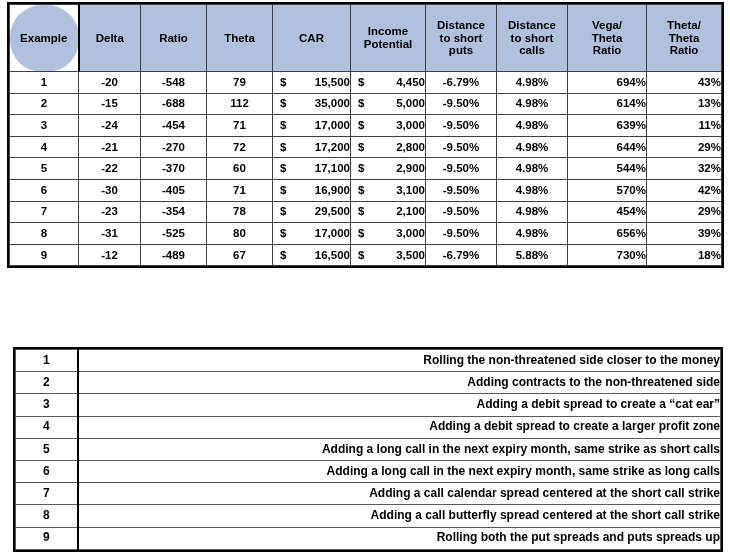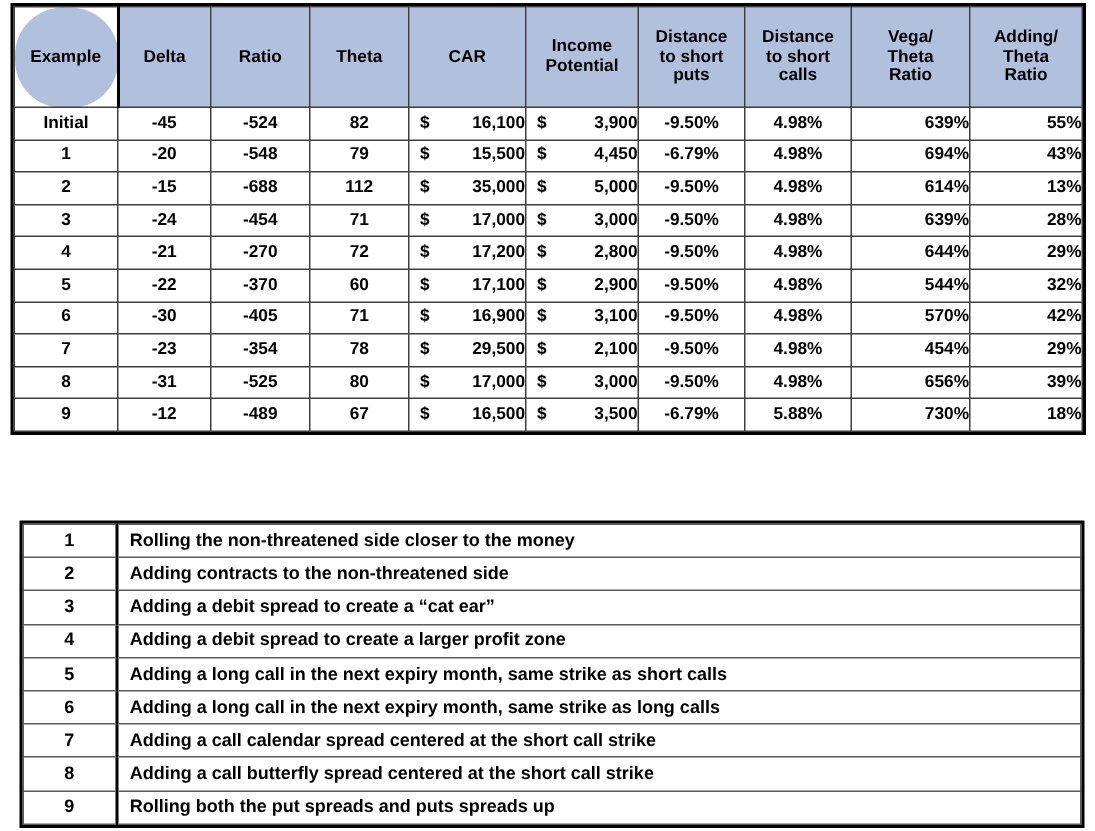--- a/index.html
+++ b/index.html
@@ -122,21 +122,21 @@
     font-weight: bold;
     line-height: 1.12;
     padding: 0;
   }
   table.legend td.lg-num {
     text-align: center;
     width: 62px;
     border-right: 2px solid #000000;
   }
   table.legend td.lg-txt {
-    text-align: left;
+    text-align: right;
     padding-left: 8px;
   }
   col.w-lgnum { width: 62px; }
   col.w-lgtxt { width: auto; }
 </style>
 </head>
 <body>
 
 <div id="metrics-table-wrap">
   <table class="grid">
@@ -182,39 +182,27 @@
           <div>Distance</div>
           <div>to short</div>
           <div>calls</div>
         </th>
         <th>
           <div>Vega/</div>
           <div>Theta</div>
           <div>Ratio</div>
         </th>
         <th>
-          <div>Adding/</div>
+          <div>Theta/</div>
           <div>Theta</div>
           <div>Ratio</div>
         </th>
       </tr>
     </thead>
     <tbody id="metrics-body">
-        <tr>
-          <td class="c-example">Initial</td>
-          <td class="num">-45</td>
-          <td class="num">-524</td>
-          <td class="num">82</td>
-          <td class="money"><span class="cur">$</span><span>16,100</span></td>
-          <td class="money"><span class="cur">$</span><span>3,900</span></td>
-          <td class="pct">-9.50%</td>
-          <td class="pct">4.98%</td>
-          <td class="ratio">639%</td>
-          <td class="ratio">55%</td>
-        </tr>
         <tr>
           <td class="c-example">1</td>
           <td class="num">-20</td>
           <td class="num">-548</td>
           <td class="num">79</td>
           <td class="money"><span class="cur">$</span><span>15,500</span></td>
           <td class="money"><span class="cur">$</span><span>4,450</span></td>
           <td class="pct">-6.79%</td>
           <td class="pct">4.98%</td>
           <td class="ratio">694%</td>
@@ -235,21 +223,21 @@
         <tr>
           <td class="c-example">3</td>
           <td class="num">-24</td>
           <td class="num">-454</td>
           <td class="num">71</td>
           <td class="money"><span class="cur">$</span><span>17,000</span></td>
           <td class="money"><span class="cur">$</span><span>3,000</span></td>
           <td class="pct">-9.50%</td>
           <td class="pct">4.98%</td>
           <td class="ratio">639%</td>
-          <td class="ratio">28%</td>
+          <td class="ratio">11%</td>
         </tr>
         <tr>
           <td class="c-example">4</td>
           <td class="num">-21</td>
           <td class="num">-270</td>
           <td class="num">72</td>
           <td class="money"><span class="cur">$</span><span>17,200</span></td>
           <td class="money"><span class="cur">$</span><span>2,800</span></td>
           <td class="pct">-9.50%</td>
           <td class="pct">4.98%</td>

